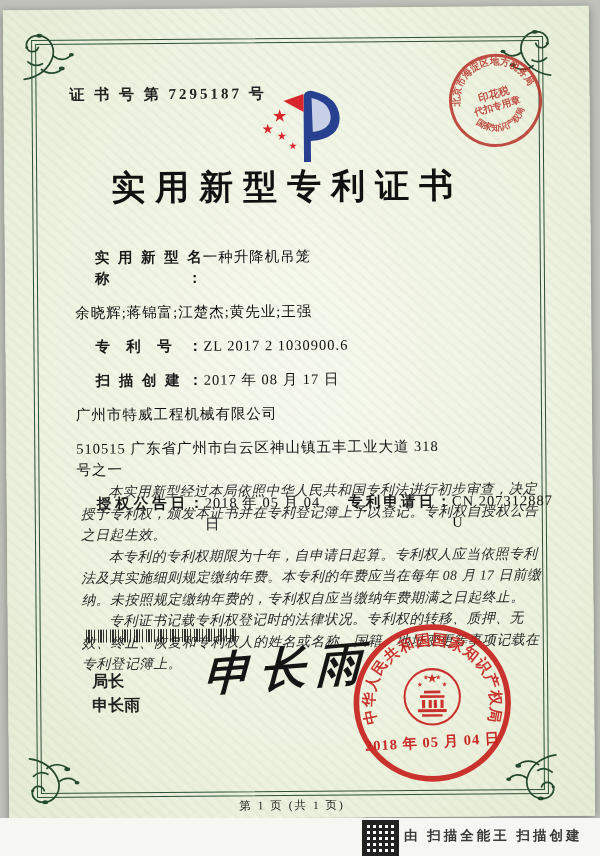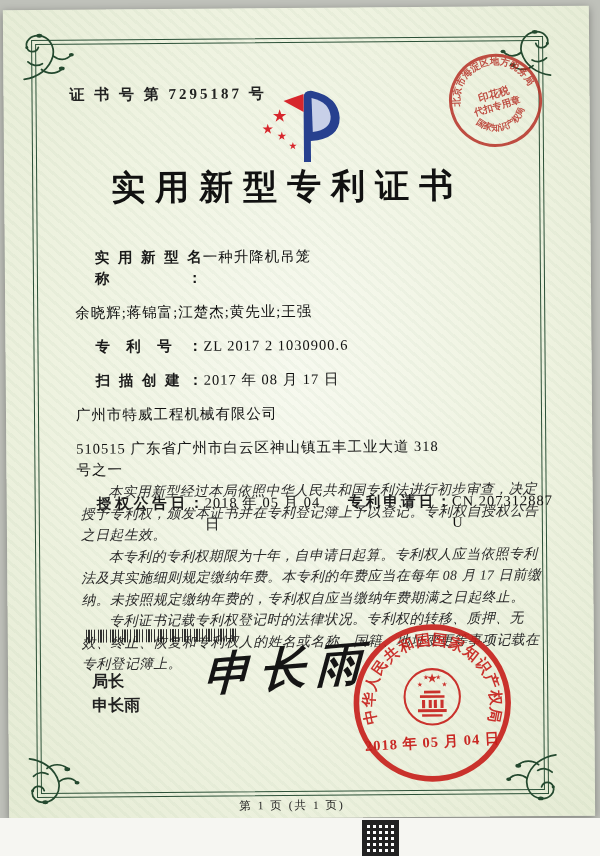--- a/index.html
+++ b/index.html
@@ -273,13 +273,14 @@
     </g>
   </svg>
   <div class="seal-date">2018 年 05 月 04 日</div>
 
   <div class="page-footer">第 1 页 (共 1 页)</div>
 
 </div>
 
 <div class="scanbar">
   <div class="qr"></div>
+  <div class="scan-caption">由 扫描全能王 扫描创建</div>
 </div>
 
 </body></html>

